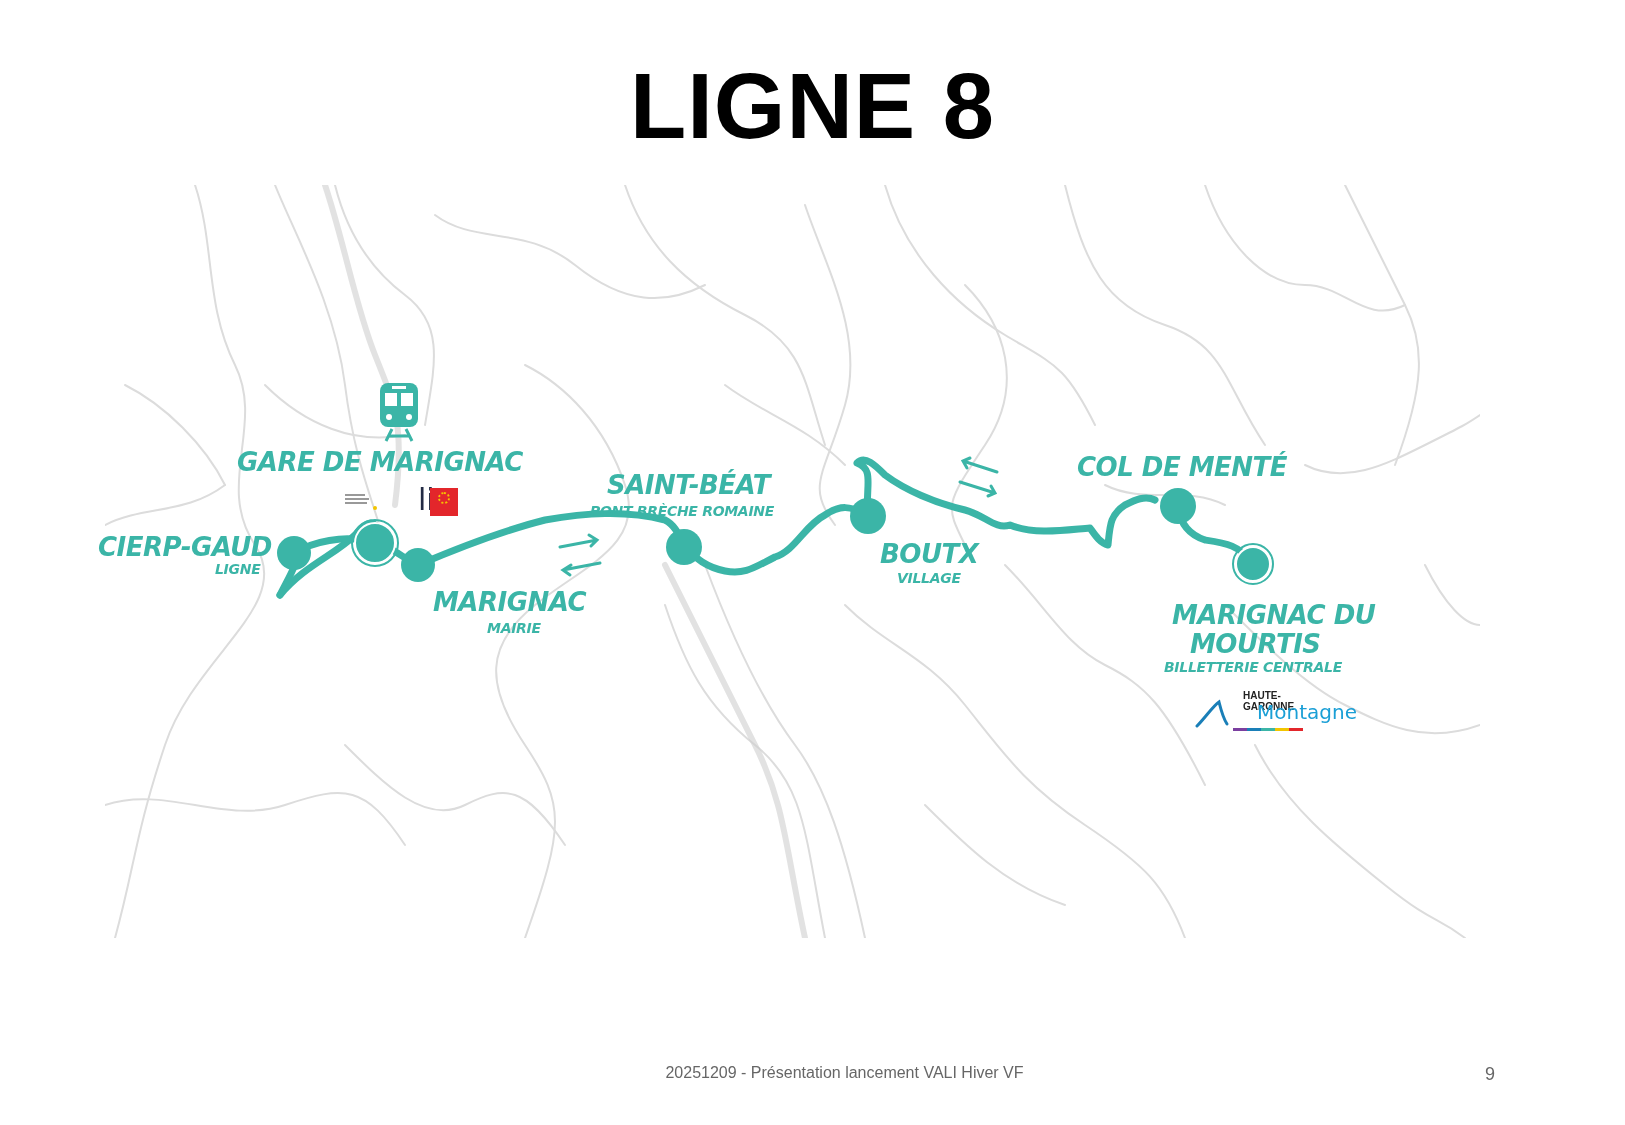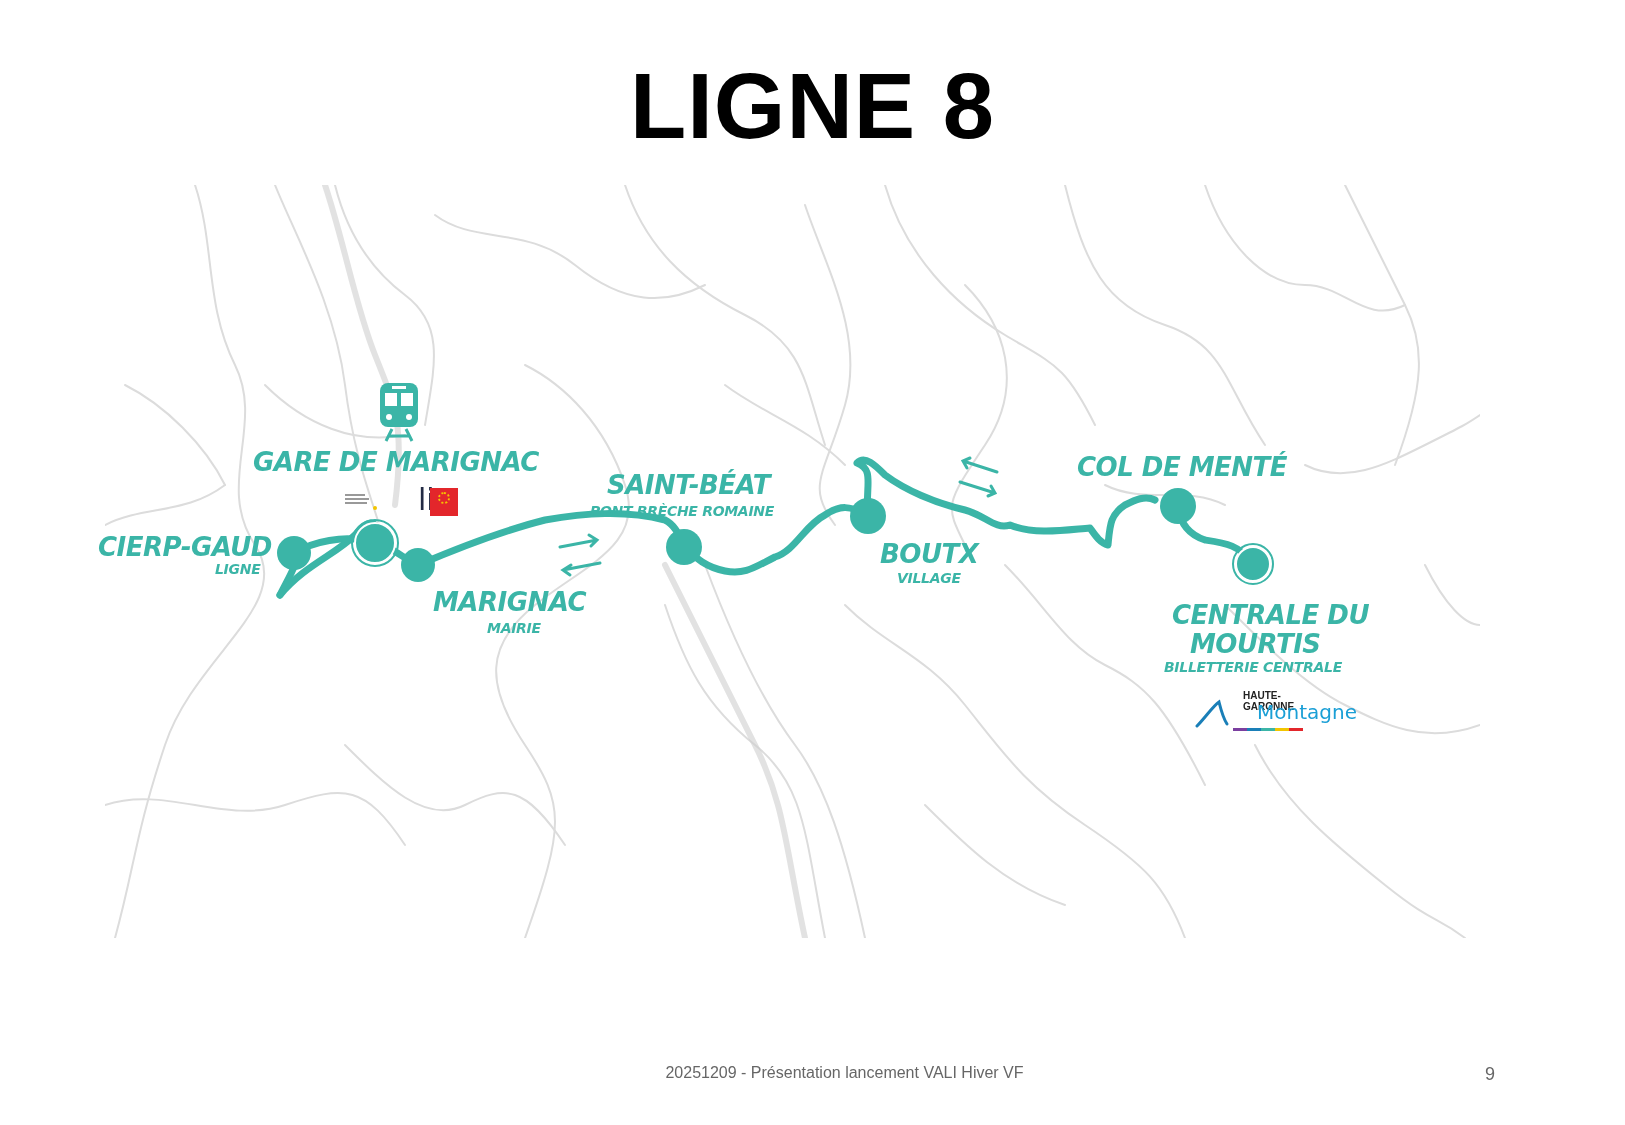--- a/index.html
+++ b/index.html
@@ -94,34 +94,34 @@
       <circle cx="9" cy="34" r="3" fill="#ffffff"></circle>
       <circle cx="29" cy="34" r="3" fill="#ffffff"></circle>
       <path d="M6 58 L12 46 M32 58 L26 46 M8 53 L30 53" stroke="#3bb5a7" stroke-width="3" fill="none"></path>
     </g>
   </svg>
 </div>
 
 <div class="lbl big" style="left:98px;top:532px;">CIERP-GAUD</div>
 <div class="lbl sub" style="left:215px;top:561px;">LIGNE</div>
 
-<div class="lbl big" style="left:253px;top:447px;text-align:right;">GARE DE MARIGNAC</div>
+<div class="lbl big" style="left:237px;top:447px;text-align:right;">GARE DE MARIGNAC</div>
 
 <div class="lbl big" style="left:433px;top:587px;">MARIGNAC</div>
 <div class="lbl sub" style="left:487px;top:620px;">MAIRIE</div>
 
 <div class="lbl big" style="left:607px;top:470px;">SAINT-BÉAT</div>
 <div class="lbl sub" style="left:590px;top:503px;">PONT BRÈCHE ROMAINE</div>
 
 <div class="lbl big" style="left:880px;top:539px;">BOUTX</div>
 <div class="lbl sub" style="left:897px;top:570px;">VILLAGE</div>
 
 <div class="lbl big" style="left:1077px;top:452px;">COL DE MENTÉ</div>
 
-<div class="lbl big" style="left:1172px;top:600px;">CENTRALE DU</div>
+<div class="lbl big" style="left:1172px;top:600px;">MARIGNAC DU</div>
 <div class="lbl big" style="left:1190px;top:629px;">MOURTIS</div>
 <div class="lbl sub" style="left:1164px;top:659px;text-align:right;">BILLETTERIE CENTRALE</div>
 
 <div class="logo-lio">
   <div style="position:absolute;left:0;top:6px;width:26px;height:18px;">
     <div style="height:2px;background:#999;margin:2px 0;width:20px;"></div>
     <div style="height:2px;background:#999;margin:2px 0;width:24px;"></div>
     <div style="height:2px;background:#999;margin:2px 0;width:22px;"></div>
   </div>
   <div style="position:absolute;left:28px;top:20px;width:4px;height:4px;background:#f2c500;border-radius:2px;"></div>

